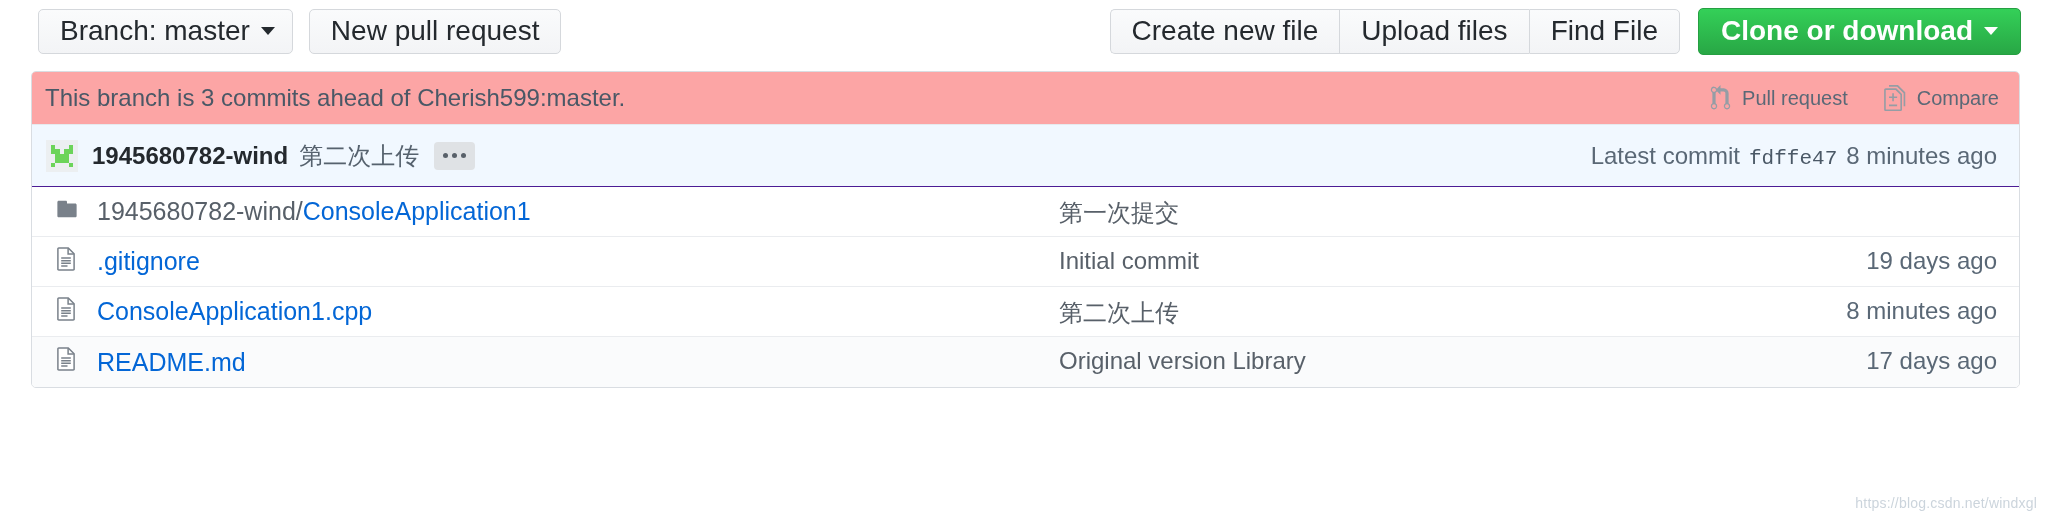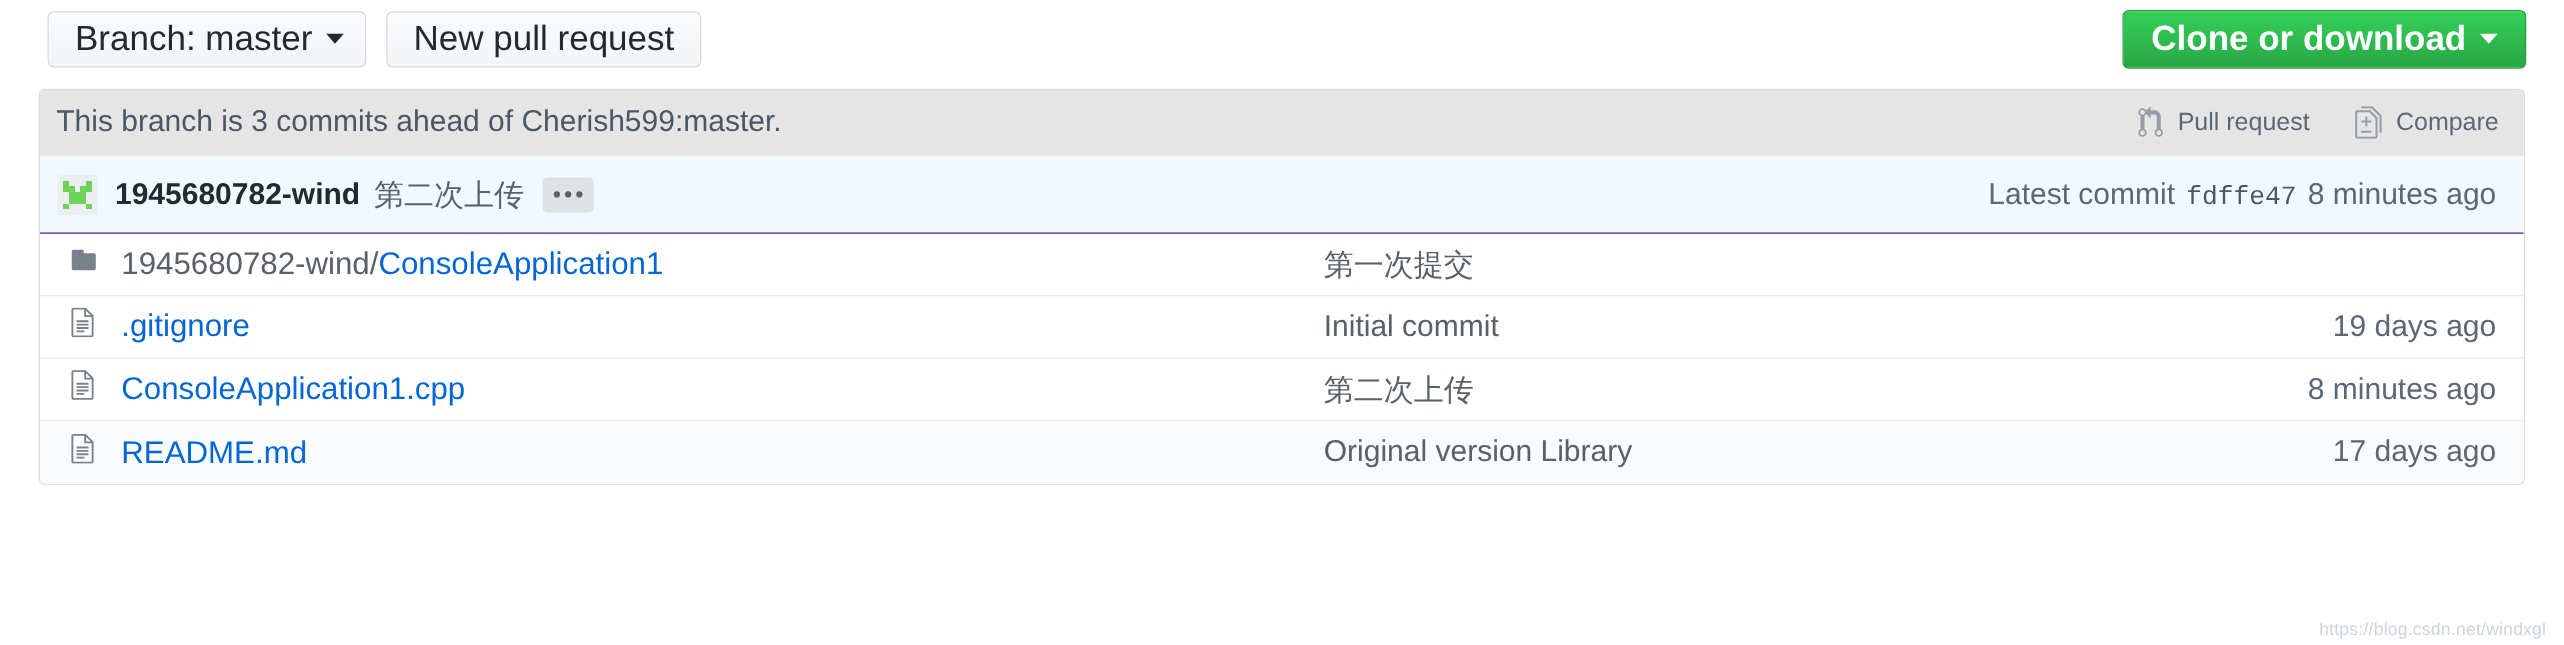--- a/index.html
+++ b/index.html
@@ -91,21 +91,21 @@
     position: absolute;
     left: 31px; top: 71px;
     width: 1989px;
     border: 1px solid #d9dde2;
     border-radius: 5px;
     background: #ffffff;
     overflow: hidden;
   }
   .branch-bar {
     height: 53px;
-    background: #e5e5e5;
+    background: #fca5a5;
     border-bottom: 1px solid #e6eaee;
     display: flex;
     align-items: center;
     padding: 0 20px 0 13px;
     font-size: 24px;
     color: #4a5866;
   }
   .branch-actions {
     margin-left: auto;
     display: flex;
@@ -197,21 +197,21 @@
   }
   .file-time {
     margin-left: auto;
     color: #5a6876;
     font-size: 24px;
     white-space: nowrap;
   }
   .row-inner {
     position: relative;
     display: flex;
-    align-items: center;
+    align-items: flex-start;
     width: 100%;
   }
   .name-cell { display: flex; align-items: center; }
 
   .watermark {
     position: absolute;
     right: 14px;
     bottom: 5px;
     font-size: 14px;
     color: #c3cdd6;
@@ -228,20 +228,25 @@
   <div class="toolbar">
     <div class="toolbar-left">
       <button class="btn btn-branch">
         <span>Branch: master</span>
         <span class="caret"></span>
       </button>
       <button class="btn">New pull request</button>
     </div>
 
     <div class="toolbar-right">
+      <div class="btn-group">
+        <button class="btn">Create new file</button>
+        <button class="btn">Upload files</button>
+        <button class="btn">Find File</button>
+      </div>
       <button class="btn btn-clone">
         <span>Clone or download</span>
         <span class="caret"></span>
       </button>
     </div>
   </div>
 
   <div class="repo-box">
 
     <div class="branch-bar">

